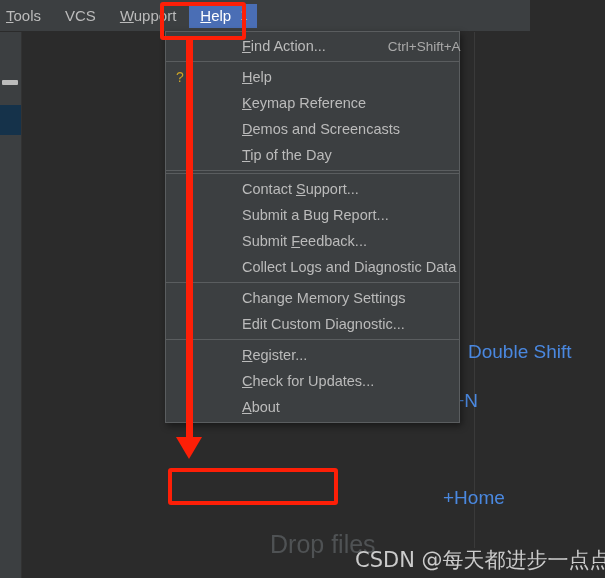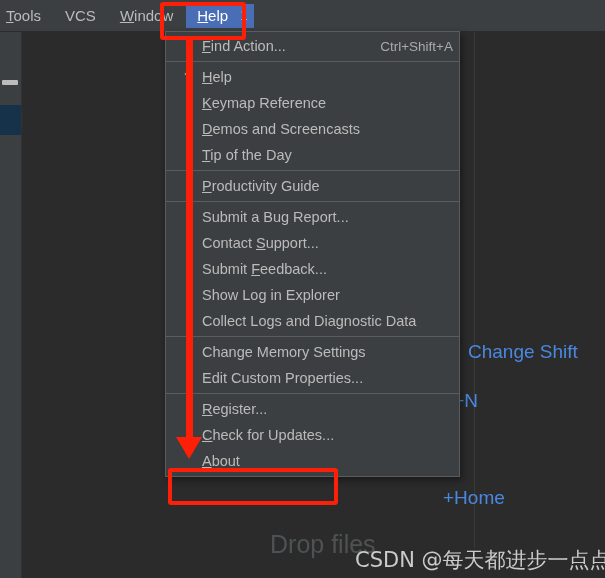--- a/index.html
+++ b/index.html
@@ -14,21 +14,21 @@
     overflow: hidden;
     background: #2b2b2b;
     font-family: "Liberation Sans", sans-serif;
     -webkit-font-smoothing: antialiased;
   }
 
   
   .menubar {
     position: absolute;
     left: 0; top: 0;
-    width: 605px; height: 31px;
+    width: 530px; height: 31px;
     background: #3c3f41;
     border-bottom: 1px solid #2b2b2b;
   }
   .menubar-items {
     position: absolute;
     left: -6px; top: 0;
     height: 31px;
     display: flex;
     align-items: center;
   }
@@ -115,24 +115,25 @@
     background: #3c3f41;
     border: 1px solid #5a5d5f;
     box-shadow: 2px 3px 7px rgba(0,0,0,0.45);
     padding: 1px 0 2px 0;
   }
   .mi {
     position: relative;
     display: flex;
     align-items: center;
     height: 26px;
-    padding: 0 6px 0 8px;
+    padding: 0 6px 0 0;
     color: #bbbbbb;
     font-size: 14.5px;
     white-space: nowrap;
+    gap: 48px;
   }
   .mi .gutter {
     width: 28px;
     flex: 0 0 28px;
     text-align: center;
     font-size: 14px;
     color: #c9a227;
   }
   .mi .label { flex: 1 1 auto; }
   .mi .accel {
@@ -196,30 +197,30 @@
 <div id="screen">
 
   <div class="editor-bg"></div>
   <div class="editor-sidebar-seam"></div>
 
   <div class="toolwin-strip">
     <div class="tab-mark"></div>
     <div class="tab-sel"></div>
   </div>
 
-  <div class="hint h1">Change Shift</div>
+  <div class="hint h1">Double Shift</div>
   <div class="hint h2">t+N</div>
   <div class="hint h3">+Home</div>
   <div class="dropfiles">Drop files</div>
 
   <div class="menubar">
     <div class="menubar-items" id="menubar-items">
         <div class="menu-top"><span class="mnem">T</span><span>ools</span></div>
         <div class="menu-top"><span>VCS</span></div>
-        <div class="menu-top"><span class="mnem">W</span><span>indow</span></div>
+        <div class="menu-top"><span class="mnem">W</span><span>upport</span></div>
         <div class="menu-top active"><span class="mnem">H</span><span>elp</span></div>
       </div>
     <div class="topextra">1</div>
   </div>
 
   <div class="dropdown" id="help-dropdown">
       <div class="mi">
         <span class="gutter"></span>
         <span class="label"><span class="mnem">F</span>ind Action...</span>
         <span class="accel">Ctrl+Shift+A</span>
@@ -235,53 +236,45 @@
       </div>
       <div class="mi">
         <span class="gutter"></span>
         <span class="label"><span class="mnem">D</span>emos and Screencasts</span>
       </div>
       <div class="mi">
         <span class="gutter"></span>
         <span class="label"><span class="mnem">T</span>ip of the Day</span>
       </div>
       <div class="sep"></div>
-      <div class="mi">
-        <span class="gutter"></span>
-        <span class="label"><span class="mnem">P</span>roductivity Guide</span>
-      </div>
-      <div class="sep"></div>
+      <div class="sep"></div>
+      <div class="mi">
+        <span class="gutter"></span>
+        <span class="label">Contact <span class="mnem">S</span>upport...</span>
+      </div>
       <div class="mi">
         <span class="gutter"></span>
         <span class="label">Submit a Bug Report...</span>
       </div>
       <div class="mi">
         <span class="gutter"></span>
-        <span class="label">Contact <span class="mnem">S</span>upport...</span>
-      </div>
-      <div class="mi">
-        <span class="gutter"></span>
         <span class="label">Submit <span class="mnem">F</span>eedback...</span>
       </div>
       <div class="mi">
         <span class="gutter"></span>
-        <span class="label">Show Log in Explorer</span>
-      </div>
-      <div class="mi">
-        <span class="gutter"></span>
         <span class="label">Collect Logs and Diagnostic Data</span>
       </div>
       <div class="sep"></div>
       <div class="mi">
         <span class="gutter"></span>
         <span class="label">Change Memory Settings</span>
       </div>
       <div class="mi">
         <span class="gutter"></span>
-        <span class="label">Edit Custom Properties...</span>
+        <span class="label">Edit Custom Diagnostic...</span>
       </div>
       <div class="sep"></div>
       <div class="mi">
         <span class="gutter"></span>
         <span class="label"><span class="mnem">R</span>egister...</span>
       </div>
       <div class="mi">
         <span class="gutter"></span>
         <span class="label"><span class="mnem">C</span>heck for Updates...</span>
       </div>

